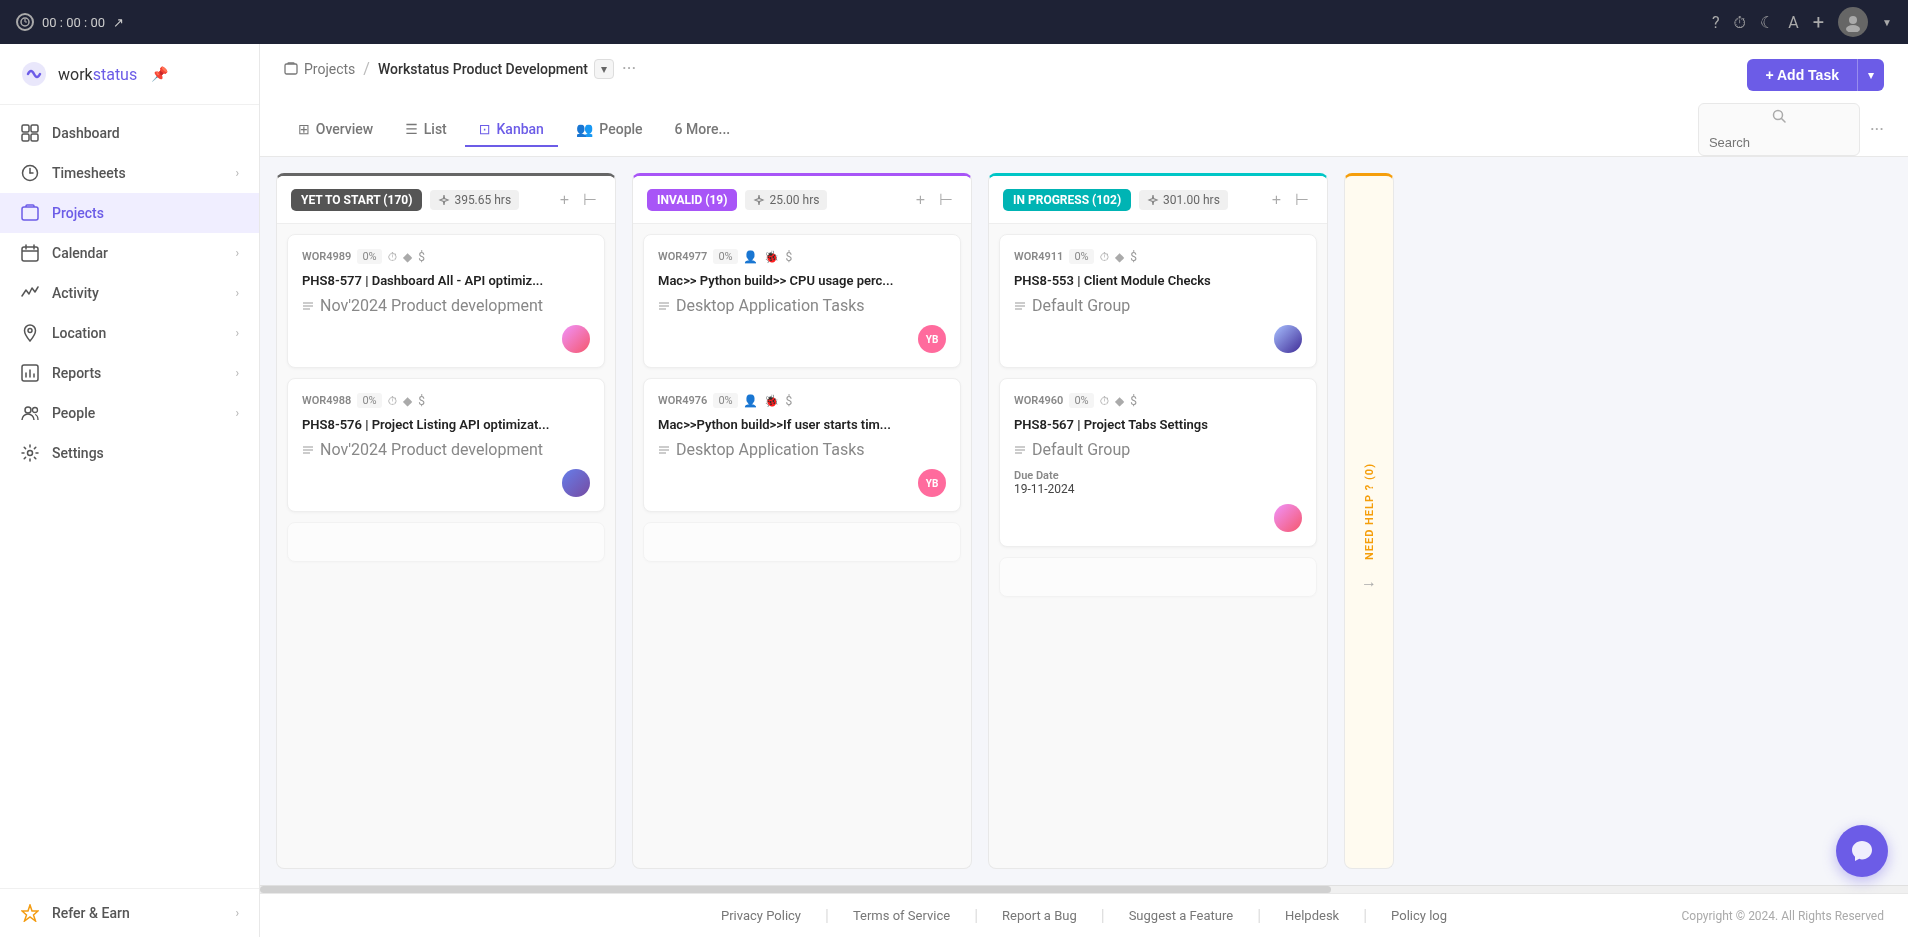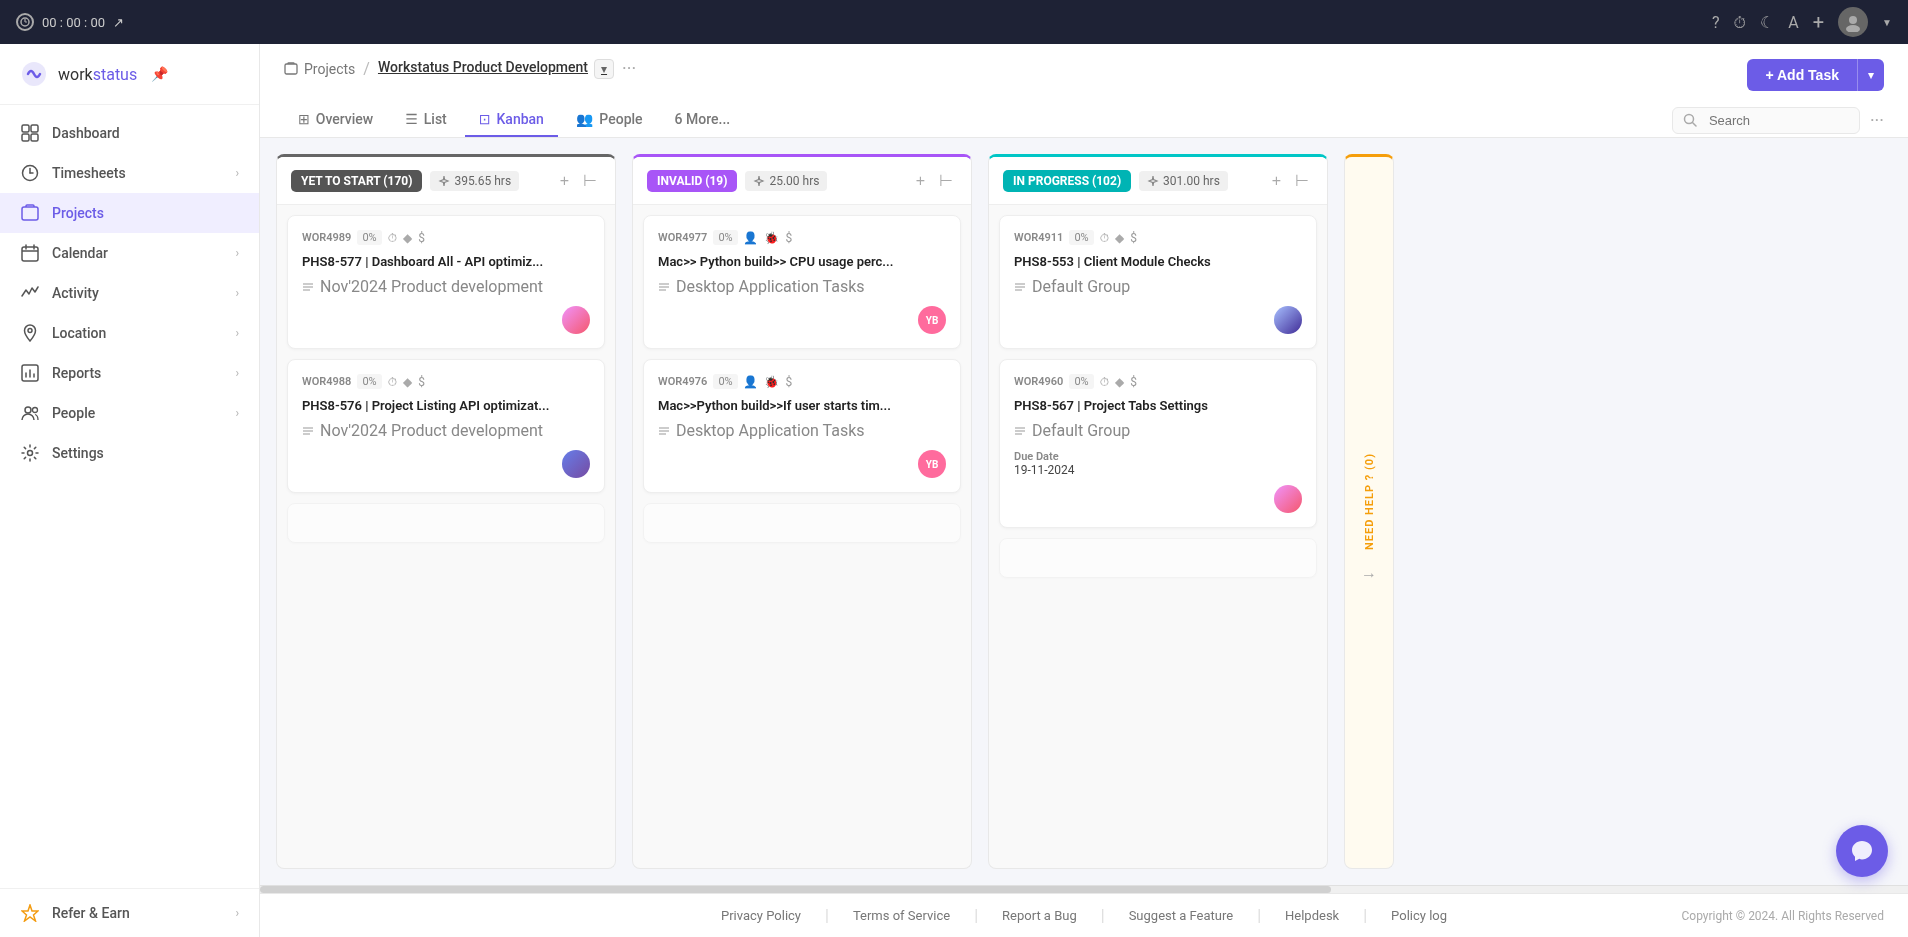--- a/index.html
+++ b/index.html
@@ -67,21 +67,21 @@
     
     .content-header {
       background: #fff;
       padding: 14px 24px 0 24px;
       border-bottom: 1px solid #e8e8e8;
       flex-shrink: 0;
     }
     .breadcrumb { display: flex; align-items: center; gap: 8px; margin-bottom: 12px; }
     .breadcrumb-item { display: flex; align-items: center; gap: 6px; color: #777; font-size: 14px; cursor: pointer; }
     .breadcrumb-sep { color: #bbb; }
-    .breadcrumb-current { display: flex; align-items: flex-start; gap: 6px; color: #333; font-size: 14px; font-weight: 500; text-decoration: underline; }
+    .breadcrumb-current { display: flex; align-items: center; gap: 6px; color: #333; font-size: 14px; font-weight: 500; }
     .breadcrumb-dropdown { background: #f5f5f5; border: 1px solid #ddd; border-radius: 4px; padding: 2px 6px; font-size: 12px; color: #666; cursor: pointer; }
     .breadcrumb-more { color: #aaa; cursor: pointer; font-size: 18px; }
     .add-task-btn {
       margin-left: auto;
       background: #6c5ce7;
       color: #fff;
       border: none;
       border-radius: 6px;
       padding: 8px 18px;
       font-size: 14px;
@@ -101,21 +101,21 @@
       padding: 8px 14px;
       font-size: 14px;
       color: #777;
       cursor: pointer;
       border-bottom: 2px solid transparent;
       font-weight: 500;
     }
     .tab.active { color: #6c5ce7; border-bottom: 2px solid #6c5ce7; }
     .tab-icon { font-size: 14px; }
     .tabs-right { margin-left: auto; display: flex; align-items: center; gap: 10px; }
-    .search-box { display: flex; align-items: center; gap: 12px; border: 1px solid #e8e8e8; border-radius: 6px; padding: 5px 10px; background: #fafafa; }
+    .search-box { display: flex; align-items: center; gap: 12px; border: 1px solid #e8e8e8; border-radius: 6px; padding: 5px 10px; background: #fafafa; flex-direction: column; }
     .search-box input { border: none; background: transparent; outline: none; font-size: 13px; color: #555; width: 140px; }
     .more-options-btn { color: #aaa; cursor: pointer; font-size: 18px; }
 
     
     .kanban-area { flex: 1; overflow-x: auto; overflow-y: hidden; padding: 16px; display: flex; gap: 0; background: #f5f6fa; }
     .kanban-col { min-width: 340px; max-width: 340px; background: #f9f9f9; border-radius: 8px; display: flex; flex-direction: column; margin-right: 16px; border: 1px solid #e8e8e8; overflow: hidden; }
 
     .col-yet { border-top: 3px solid #666; }
     .col-invalid { border-top: 3px solid #a855f7; }
     .col-inprogress { border-top: 3px solid #00c6c6; }

